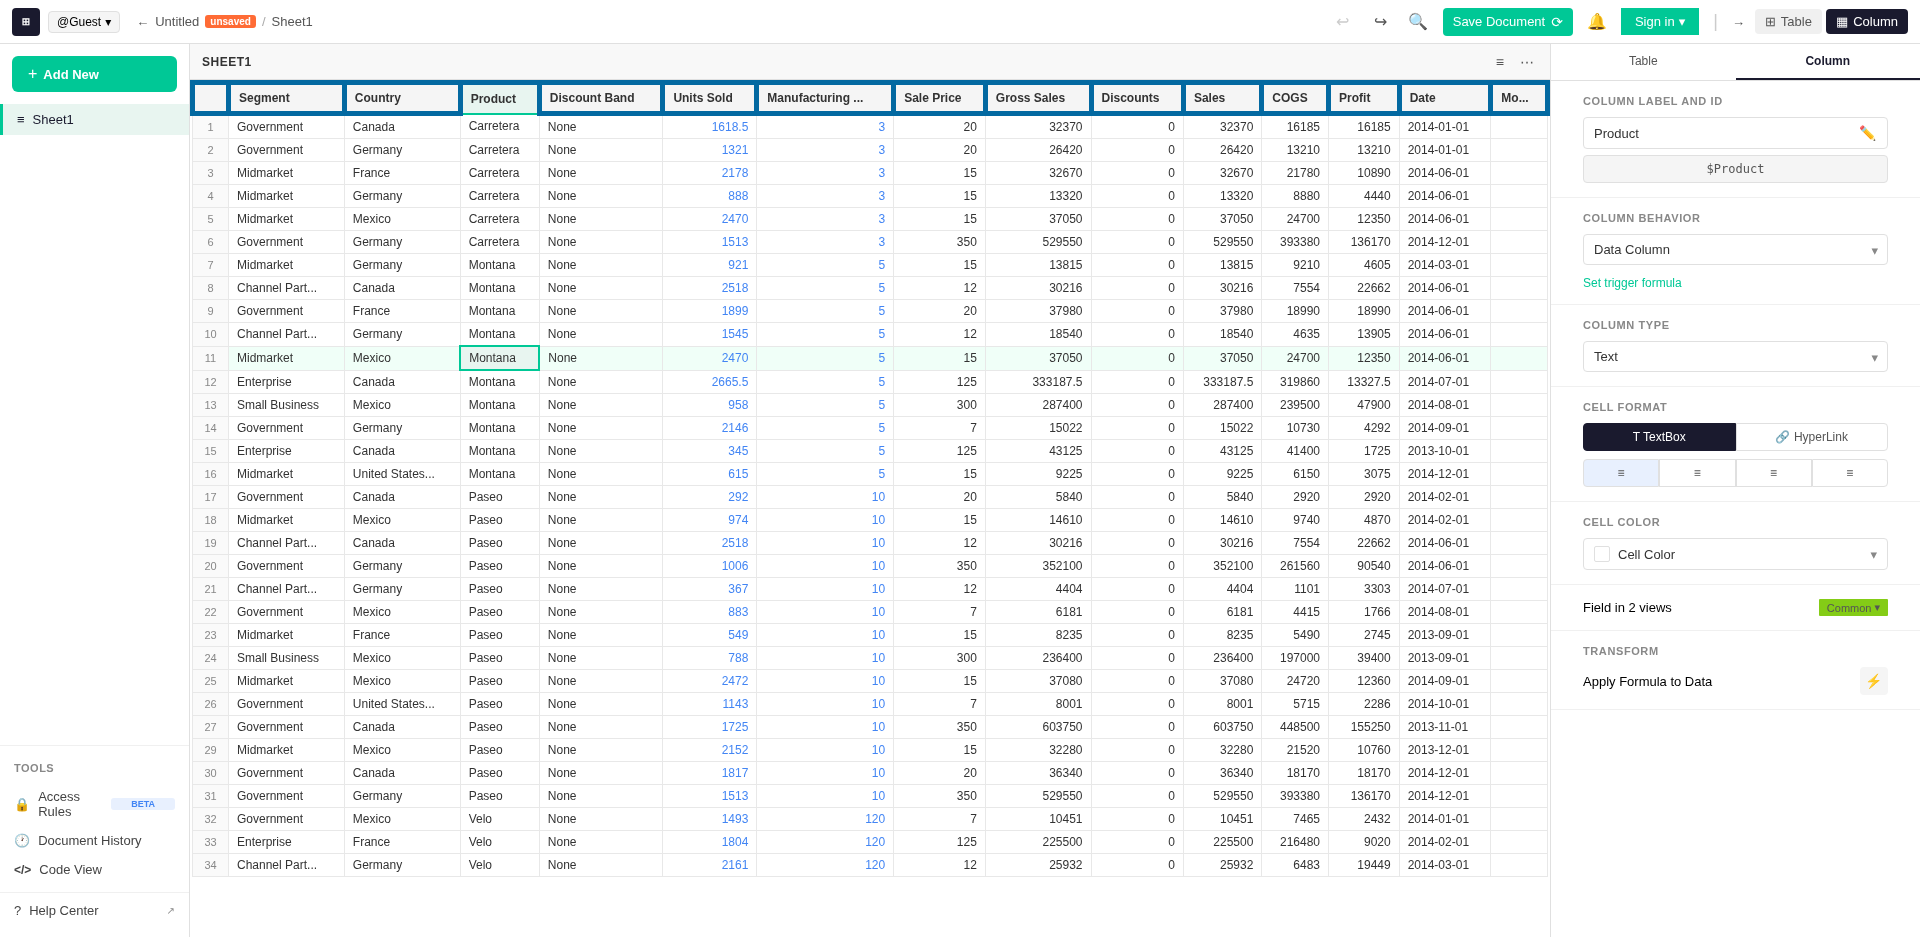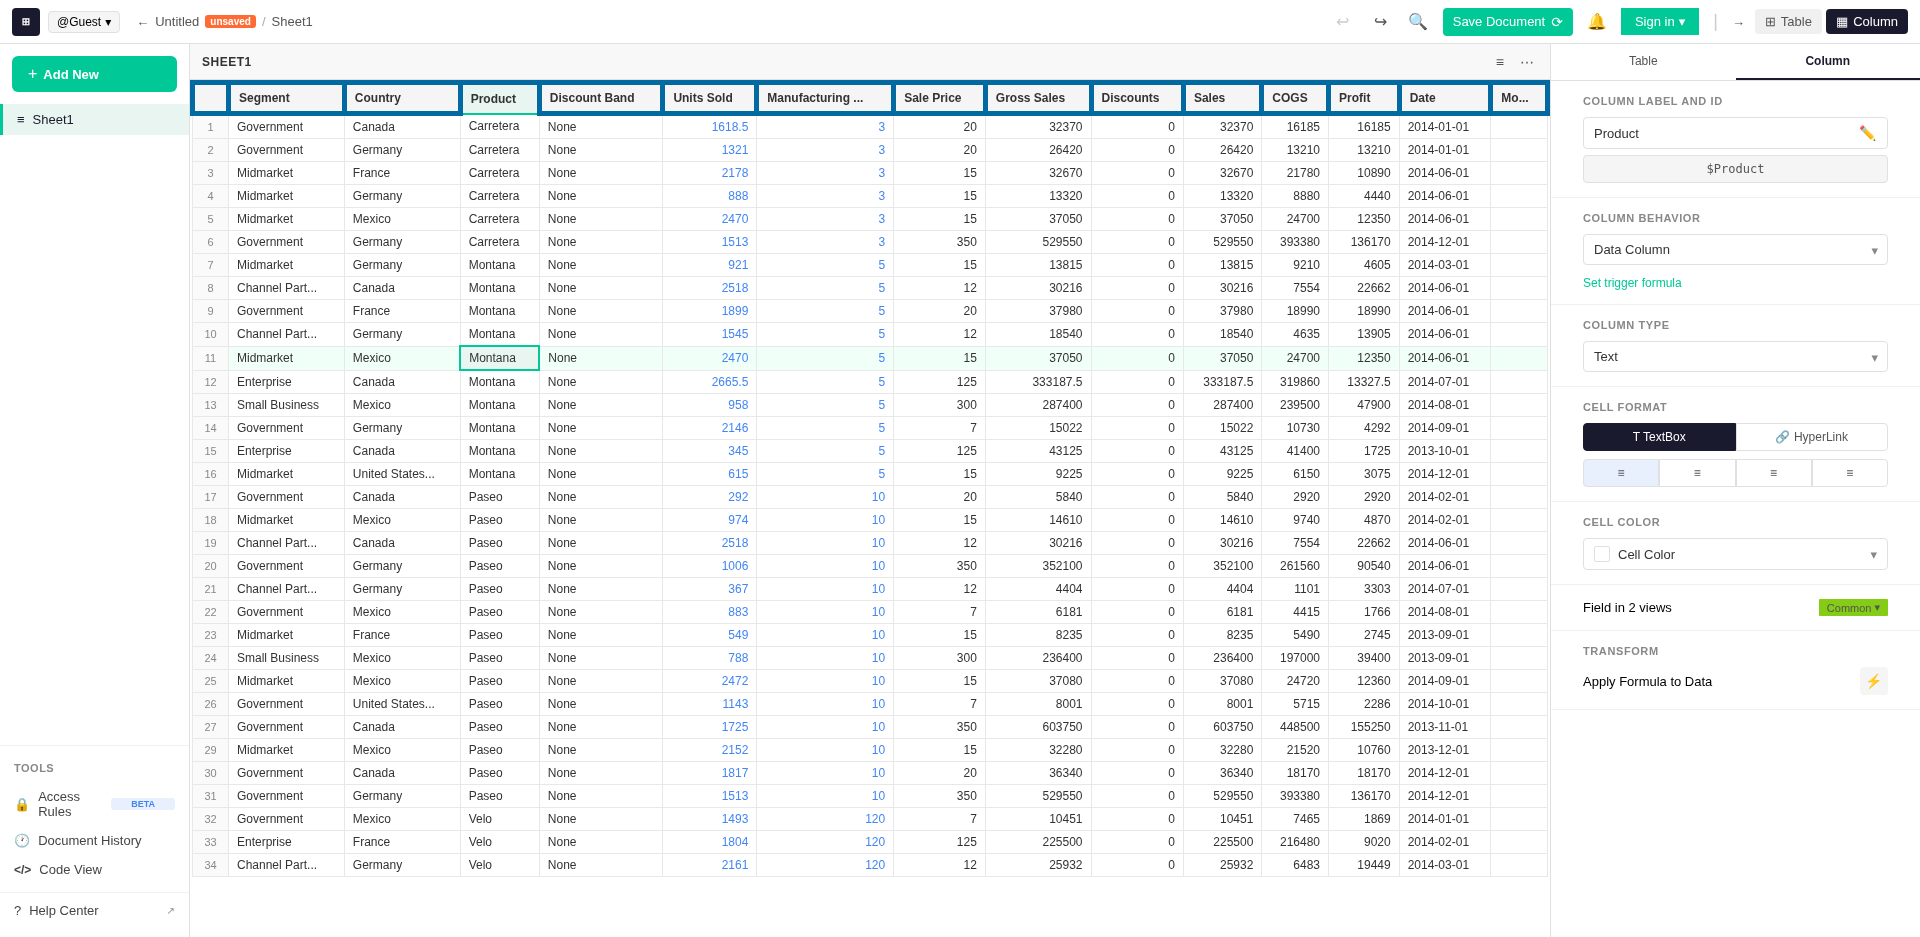--- a/index.html
+++ b/index.html
@@ -966,21 +966,21 @@
             <td>Mexico</td>
             <td>Velo</td>
             <td>None</td>
             <td class="numeric-blue">1493</td>
             <td class="numeric-blue">120</td>
             <td class="numeric">7</td>
             <td class="numeric">10451</td>
             <td class="numeric">0</td>
             <td class="numeric">10451</td>
             <td class="numeric">7465</td>
-            <td class="numeric">1869</td>
+            <td class="numeric">2432</td>
             <td>2014-01-01</td>
             <td></td>
           </tr>
           <tr>
             <td class="row-num">33</td>
             <td>Enterprise</td>
             <td>France</td>
             <td>Velo</td>
             <td>None</td>
             <td class="numeric-blue">1804</td>

